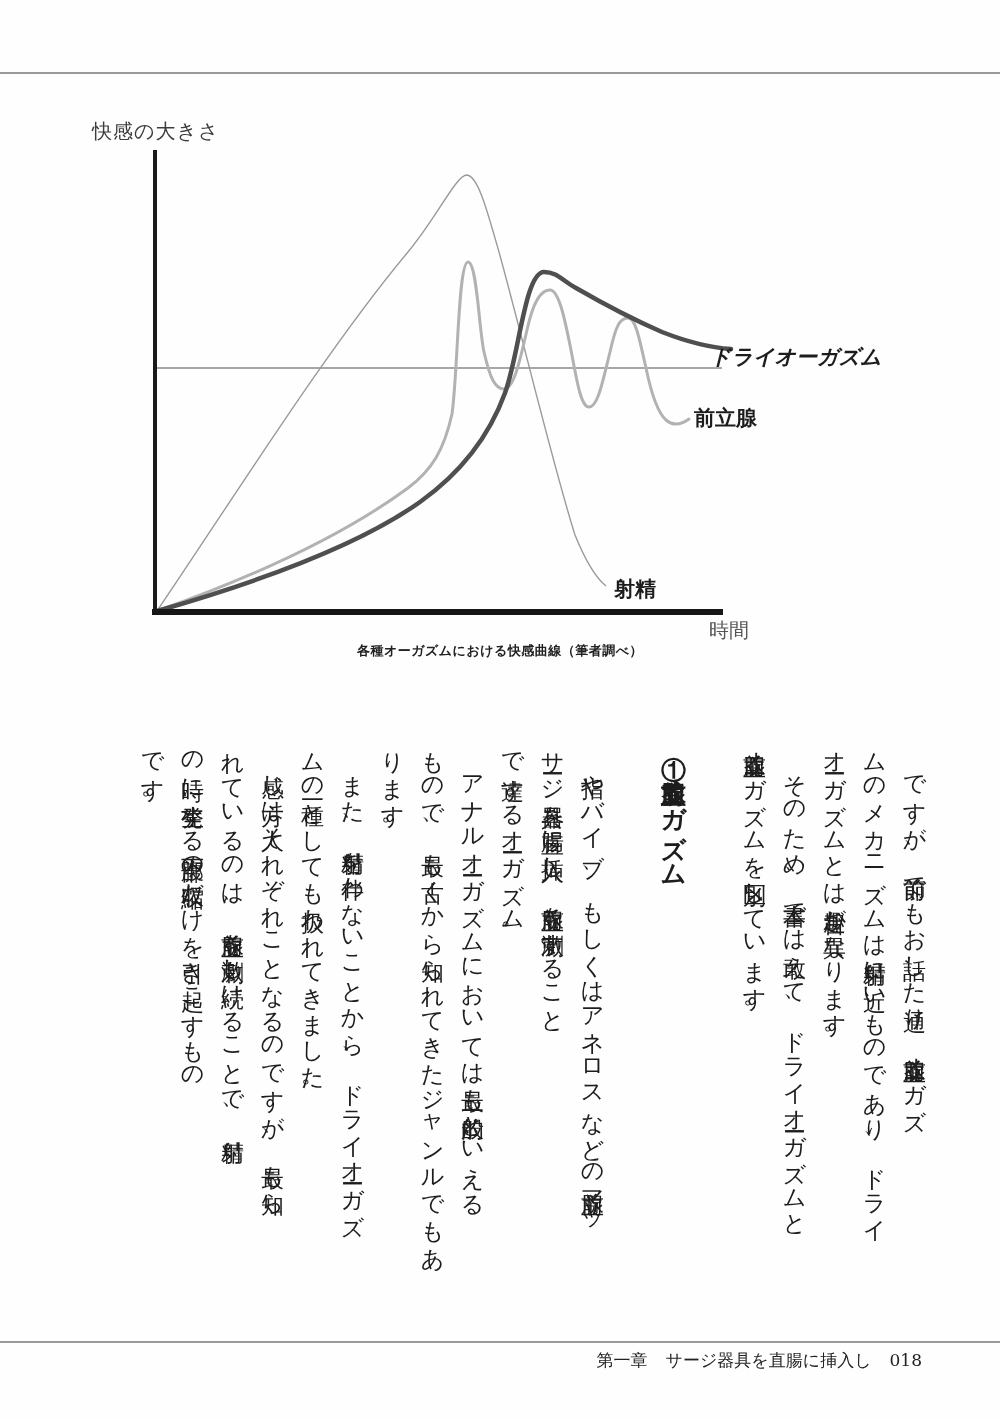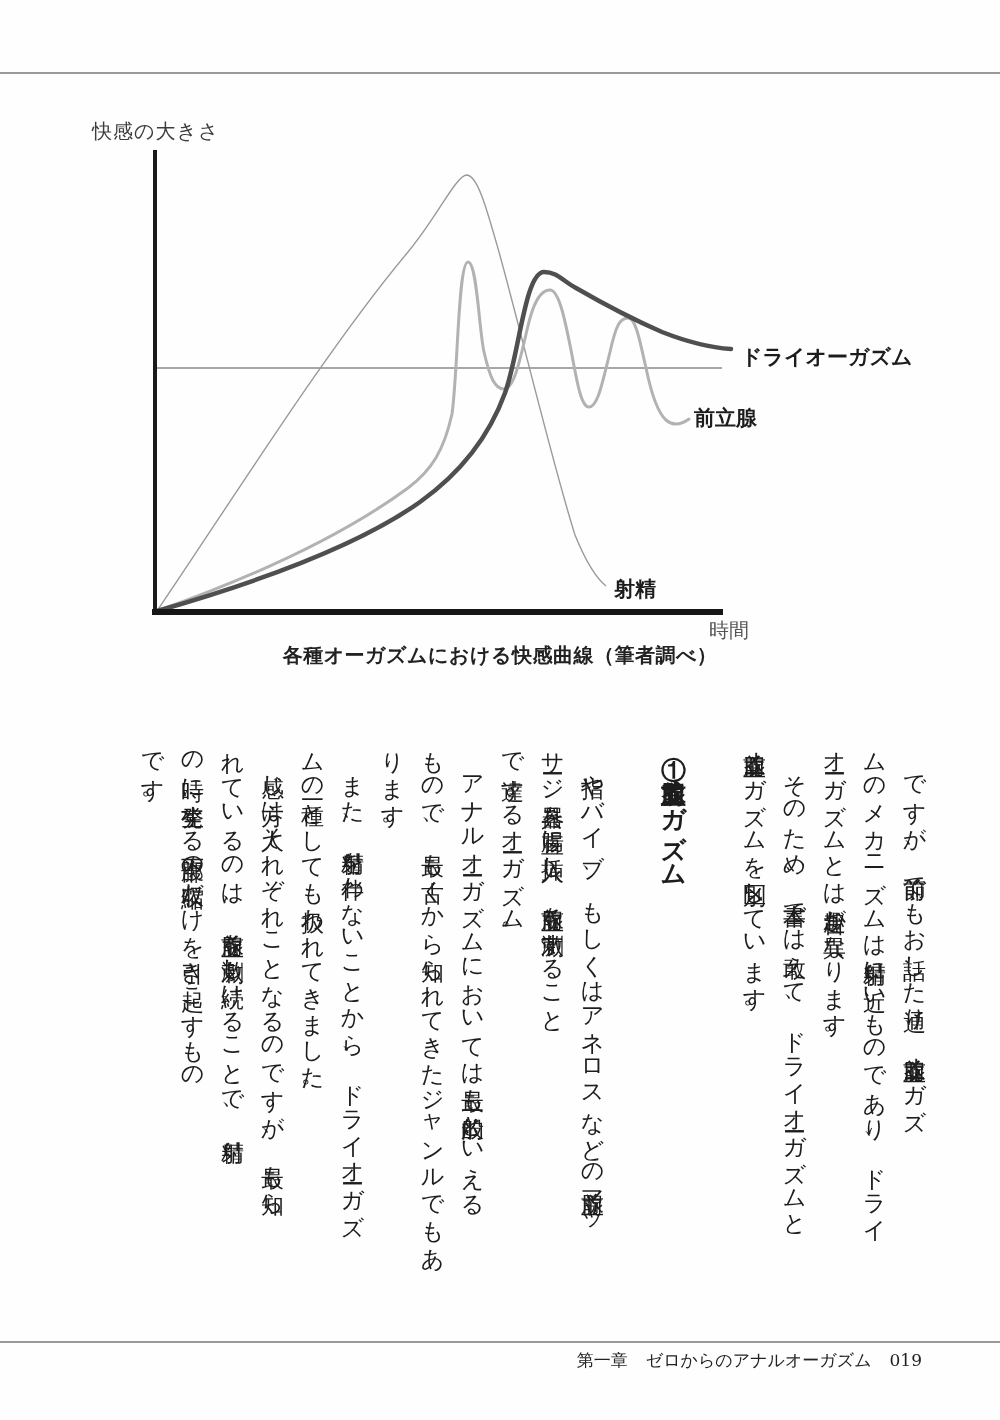--- a/index.html
+++ b/index.html
@@ -46,30 +46,30 @@
     white-space: nowrap;
   }
   .curve-label {
     position: absolute;
     font-family: "DejaVu Sans", "Liberation Sans", sans-serif;
     font-size: 21px;
     font-weight: bold;
     color: #1c1c1c;
     white-space: nowrap;
   }
-  .curve-label.dry        { left: 741px; top: 343px; }
+  .curve-label.dry        { left: 710px; top: 343px; font-style: italic; }
   .curve-label.prostate   { left: 694px; top: 404px; }
   .curve-label.ejaculation{ left: 614px; top: 575px; }
   .chart-caption {
     position: absolute;
     left: 0; top: 642px;
     width: 1000px;
     text-align: center;
     font-family: "DejaVu Sans", "Liberation Sans", sans-serif;
-    font-size: 20px;
+    font-size: 13px;
     font-weight: 700;
     color: #222222;
     letter-spacing: 0.5px;
     white-space: nowrap;
   }
 
   
   .body-columns {
     position: absolute;
     top: 736px;
@@ -156,16 +156,16 @@
     <div class="tcol indent">また、射精を伴わないことから、ドライオーガズ</div>
     <div class="tcol">ムの一種としても扱われてきました。</div>
     <div class="tcol indent">感じ方は人それぞれことなるのですが、最も知ら</div>
     <div class="tcol">れているのは、前立腺を刺激し続けることで、射精</div>
     <div class="tcol">の時に発生する下腹部の収縮だけを引き起こすもの</div>
     <div class="tcol">です。</div>
   </div>
 
   <div class="rule bottom"></div>
   <div class="footer-line">
-    <span>第一章</span><span class="gap"></span><span>ゼロからのアナルオーガズム</span><span class="gap"></span><span>019</span>
+    <span>第一章</span><span class="gap"></span><span>サージ器具を直腸に挿入し</span><span class="gap"></span><span>018</span>
   </div>
 
 </div>
 
 </body></html>

